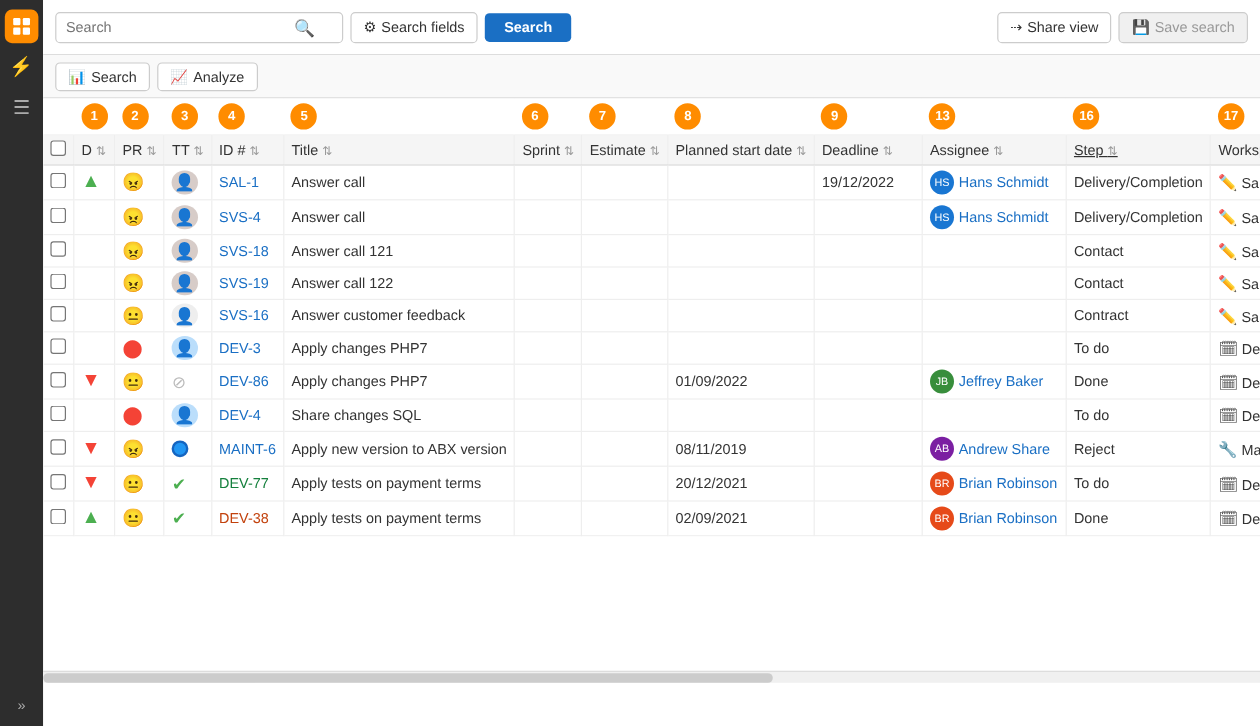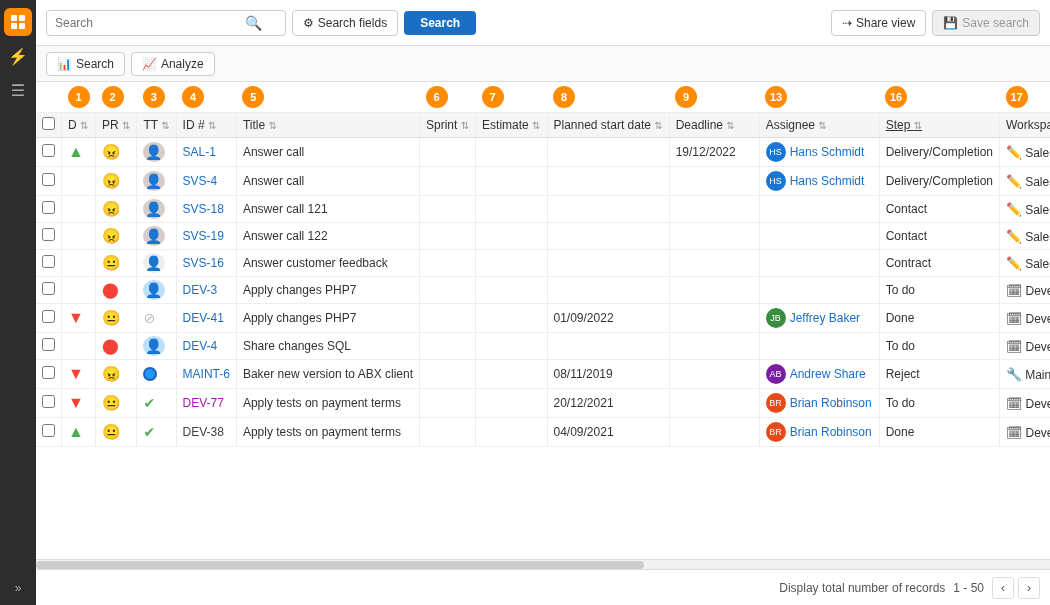--- a/index.html
+++ b/index.html
@@ -323,21 +323,21 @@
     <td style="min-width:90px;"></td>
     <td style="min-width:120px;"></td>
     <td style="min-width:100px;">To do</td>
     <td style="min-width:90px;"><span style="font-size:13px;margin-right:3px;">🗓</span>Developme</td>
   </tr>
           <tr>
     <td class="checkbox-cell"><input type="checkbox" style=""></td>
     <td><span style="color:#f44336;font-size:16px;">▼</span></td>
     <td><span style="color:#ffc107;font-size:15px;">😐</span></td>
     <td><span style="color:#bbb;font-size:14px;">⊘</span></td>
-    <td style="color:#1a6fc4;cursor:pointer;">DEV-41</td>
+    <td style="color:#1a6fc4;cursor:pointer;">DEV-86</td>
     <td style="min-width:180px;">Apply changes PHP7</td>
     <td></td>
     <td></td>
     <td style="min-width:120px;">01/09/2022</td>
     <td style="min-width:90px;"></td>
     <td style="min-width:120px;"><span style="display:inline-flex;align-items:center;gap:4px;">
                 <span style="width:20px;height:20px;border-radius:50%;background:#388e3c;display:inline-flex;align-items:center;justify-content:center;font-size:9px;color:white;vertical-align:middle;">JB</span>
                 <span style="color:#1a6fc4;cursor:pointer;">Jeffrey Baker</span>
               </span></td>
     <td style="min-width:100px;">Done</td>
@@ -357,77 +357,69 @@
     <td style="min-width:120px;"></td>
     <td style="min-width:100px;">To do</td>
     <td style="min-width:90px;"><span style="font-size:13px;margin-right:3px;">🗓</span>Developme</td>
   </tr>
           <tr>
     <td class="checkbox-cell"><input type="checkbox" style=""></td>
     <td><span style="color:#f44336;font-size:16px;">▼</span></td>
     <td><span style="color:#f44336;font-size:15px;">😠</span></td>
     <td><span style="display:inline-block;width:14px;height:14px;border-radius:50%;background:#2196f3;border:2px solid #1565c0;vertical-align:middle;"></span></td>
     <td style="color:#1a6fc4;cursor:pointer;">MAINT-6</td>
-    <td style="min-width:180px;">Baker new version to ABX client</td>
+    <td style="min-width:180px;">Apply new version to ABX version</td>
     <td></td>
     <td></td>
     <td style="min-width:120px;">08/11/2019</td>
     <td style="min-width:90px;"></td>
     <td style="min-width:120px;"><span style="display:inline-flex;align-items:center;gap:4px;">
                 <span style="width:20px;height:20px;border-radius:50%;background:#7b1fa2;display:inline-flex;align-items:center;justify-content:center;font-size:9px;color:white;vertical-align:middle;">AB</span>
                 <span style="color:#1a6fc4;cursor:pointer;">Andrew Share</span>
               </span></td>
     <td style="min-width:100px;">Reject</td>
     <td style="min-width:90px;"><span style="font-size:13px;margin-right:3px;">🔧</span>Maintena</td>
   </tr>
           <tr>
     <td class="checkbox-cell"><input type="checkbox" style=""></td>
     <td><span style="color:#f44336;font-size:16px;">▼</span></td>
     <td><span style="color:#ffc107;font-size:15px;">😐</span></td>
     <td><span style="color:#4caf50;font-size:14px;">✔</span></td>
-    <td style="color:#a21caf;cursor:pointer;">DEV-77</td>
+    <td style="color:#15803d;cursor:pointer;">DEV-77</td>
     <td style="min-width:180px;">Apply tests on payment terms</td>
     <td></td>
     <td></td>
     <td style="min-width:120px;">20/12/2021</td>
     <td style="min-width:90px;"></td>
     <td style="min-width:120px;"><span style="display:inline-flex;align-items:center;gap:4px;">
                 <span style="width:20px;height:20px;border-radius:50%;background:#e64a19;display:inline-flex;align-items:center;justify-content:center;font-size:9px;color:white;vertical-align:middle;">BR</span>
                 <span style="color:#1a6fc4;cursor:pointer;">Brian Robinson</span>
               </span></td>
     <td style="min-width:100px;">To do</td>
     <td style="min-width:90px;"><span style="font-size:13px;margin-right:3px;">🗓</span>Developme</td>
   </tr>
           <tr>
     <td class="checkbox-cell"><input type="checkbox" style=""></td>
     <td><span style="color:#4caf50;font-size:16px;">▲</span></td>
     <td><span style="color:#ffc107;font-size:15px;">😐</span></td>
     <td><span style="color:#4caf50;font-size:14px;">✔</span></td>
-    <td style="color:#404040;cursor:pointer;">DEV-38</td>
+    <td style="color:#c2410c;cursor:pointer;">DEV-38</td>
     <td style="min-width:180px;">Apply tests on payment terms</td>
     <td></td>
     <td></td>
-    <td style="min-width:120px;">04/09/2021</td>
+    <td style="min-width:120px;">02/09/2021</td>
     <td style="min-width:90px;"></td>
     <td style="min-width:120px;"><span style="display:inline-flex;align-items:center;gap:4px;">
                 <span style="width:20px;height:20px;border-radius:50%;background:#e64a19;display:inline-flex;align-items:center;justify-content:center;font-size:9px;color:white;vertical-align:middle;">BR</span>
                 <span style="color:#1a6fc4;cursor:pointer;">Brian Robinson</span>
               </span></td>
     <td style="min-width:100px;">Done</td>
     <td style="min-width:90px;"><span style="font-size:13px;margin-right:3px;">🗓</span>Developme</td>
   </tr>
         </tbody>
     </table>
   </div>
 
   <div class="scrollbar-area">
     <div class="scrollbar-thumb"></div>
   </div>
 
-  <div class="bottom-bar">
-    <span>Display total number of records</span>
-    <span>1 - 50</span>
-    <div class="page-nav">
-      <button class="page-btn">‹</button>
-      <button class="page-btn">›</button>
-    </div>
-  </div>
 </div>
 
 </body></html>

